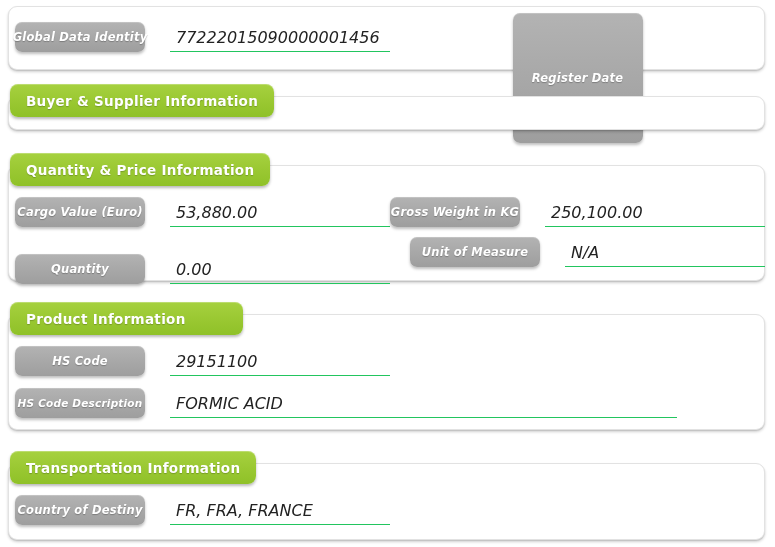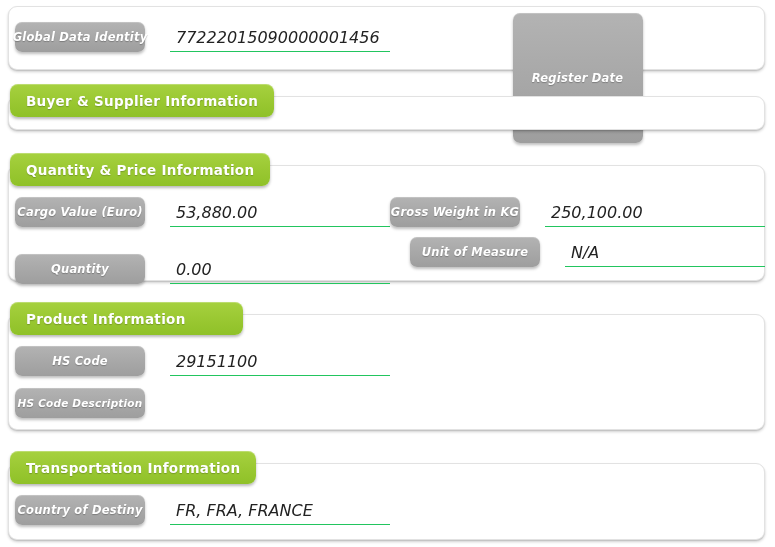--- a/index.html
+++ b/index.html
@@ -156,20 +156,21 @@
 
   <div class="panel" style="top:314px; height:116px;">
 
     <div class="col grp-left field-row" style="top:31px;">
       <div class="field-label">HS Code</div>
       <div class="field-value val-220">29151100</div>
     </div>
 
     <div class="col grp-full field-row" style="top:73px;">
       <div class="field-label tight">HS Code Description</div>
+      <div class="field-value val-507">FORMIC ACID</div>
     </div>
   </div>
 
   <div class="section-tab wide" style="top:451px;">Transportation Information</div>
 
   <div class="panel" style="top:463px; height:77px;">
 
     <div class="col grp-left field-row" style="top:31px;">
       <div class="field-label">Country of Destiny</div>
       <div class="field-value val-220">FR, FRA, FRANCE</div>

